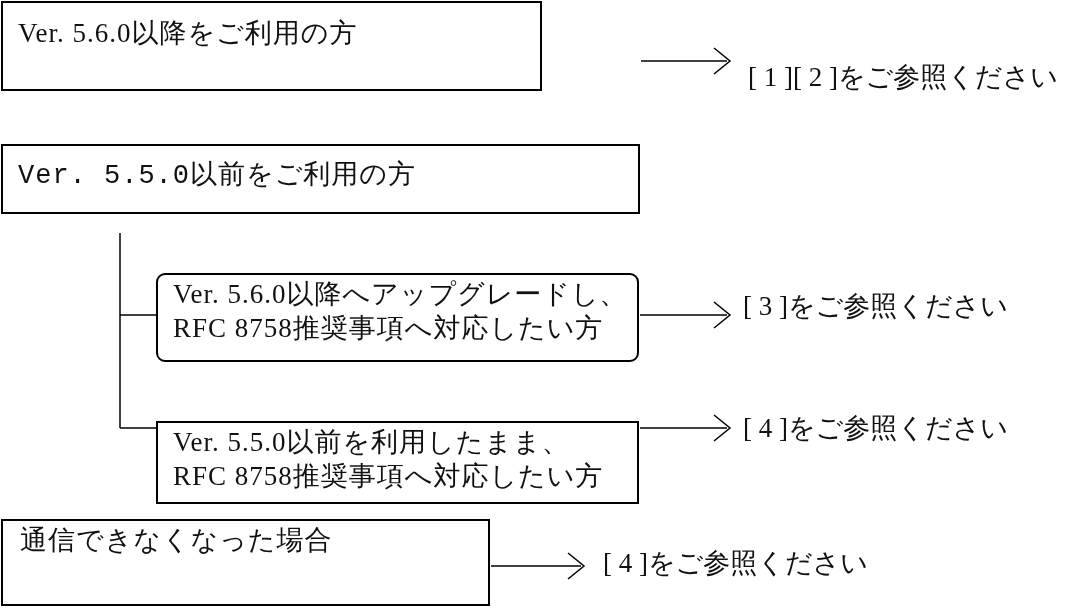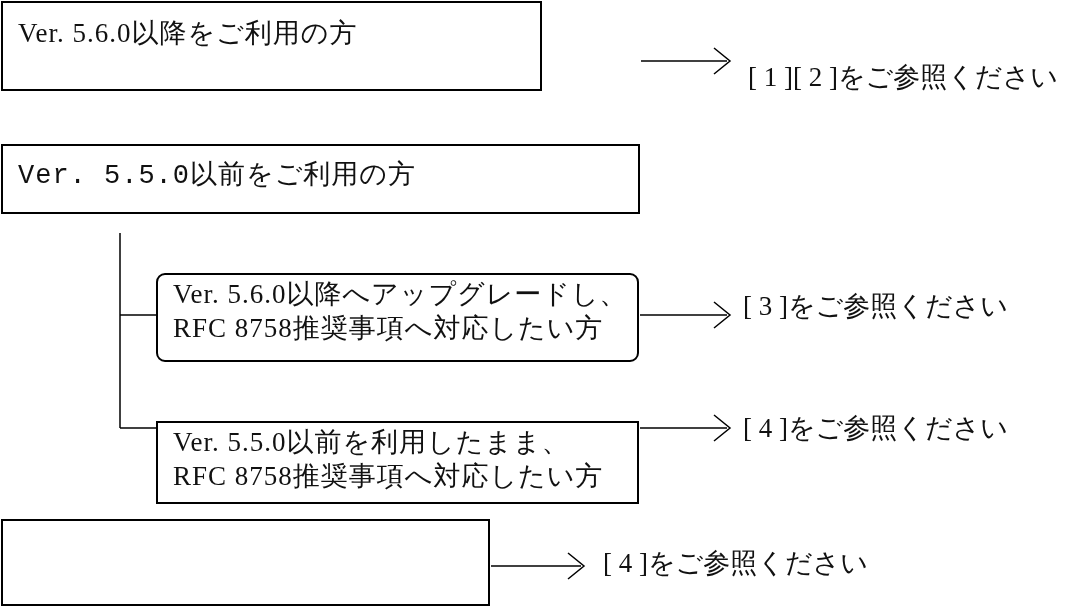--- a/index.html
+++ b/index.html
@@ -76,20 +76,21 @@
     <div>Ver. 5.6.0以降へアップグレードし、</div>
     <div>RFC 8758推奨事項へ対応したい方</div>
   </div>
 
   <div class="flow-box double" id="box-keep">
     <div>Ver. 5.5.0以前を利用したまま、</div>
     <div>RFC 8758推奨事項へ対応したい方</div>
   </div>
 
   <div class="flow-box double" id="box-trouble">
+    <div>通信できなくなった場合</div>
   </div>
 
   <div class="ref-label" id="ref12">[ 1 ][ 2 ]をご参照ください</div>
   <div class="ref-label" id="ref3">[ 3 ]をご参照ください</div>
   <div class="ref-label" id="ref4">[ 4 ]をご参照ください</div>
   <div class="ref-label" id="ref5">[ 4 ]をご参照ください</div>
 
   <svg class="overlay" width="1068" height="611" viewBox="0 0 1068 611">
 
     <g>

